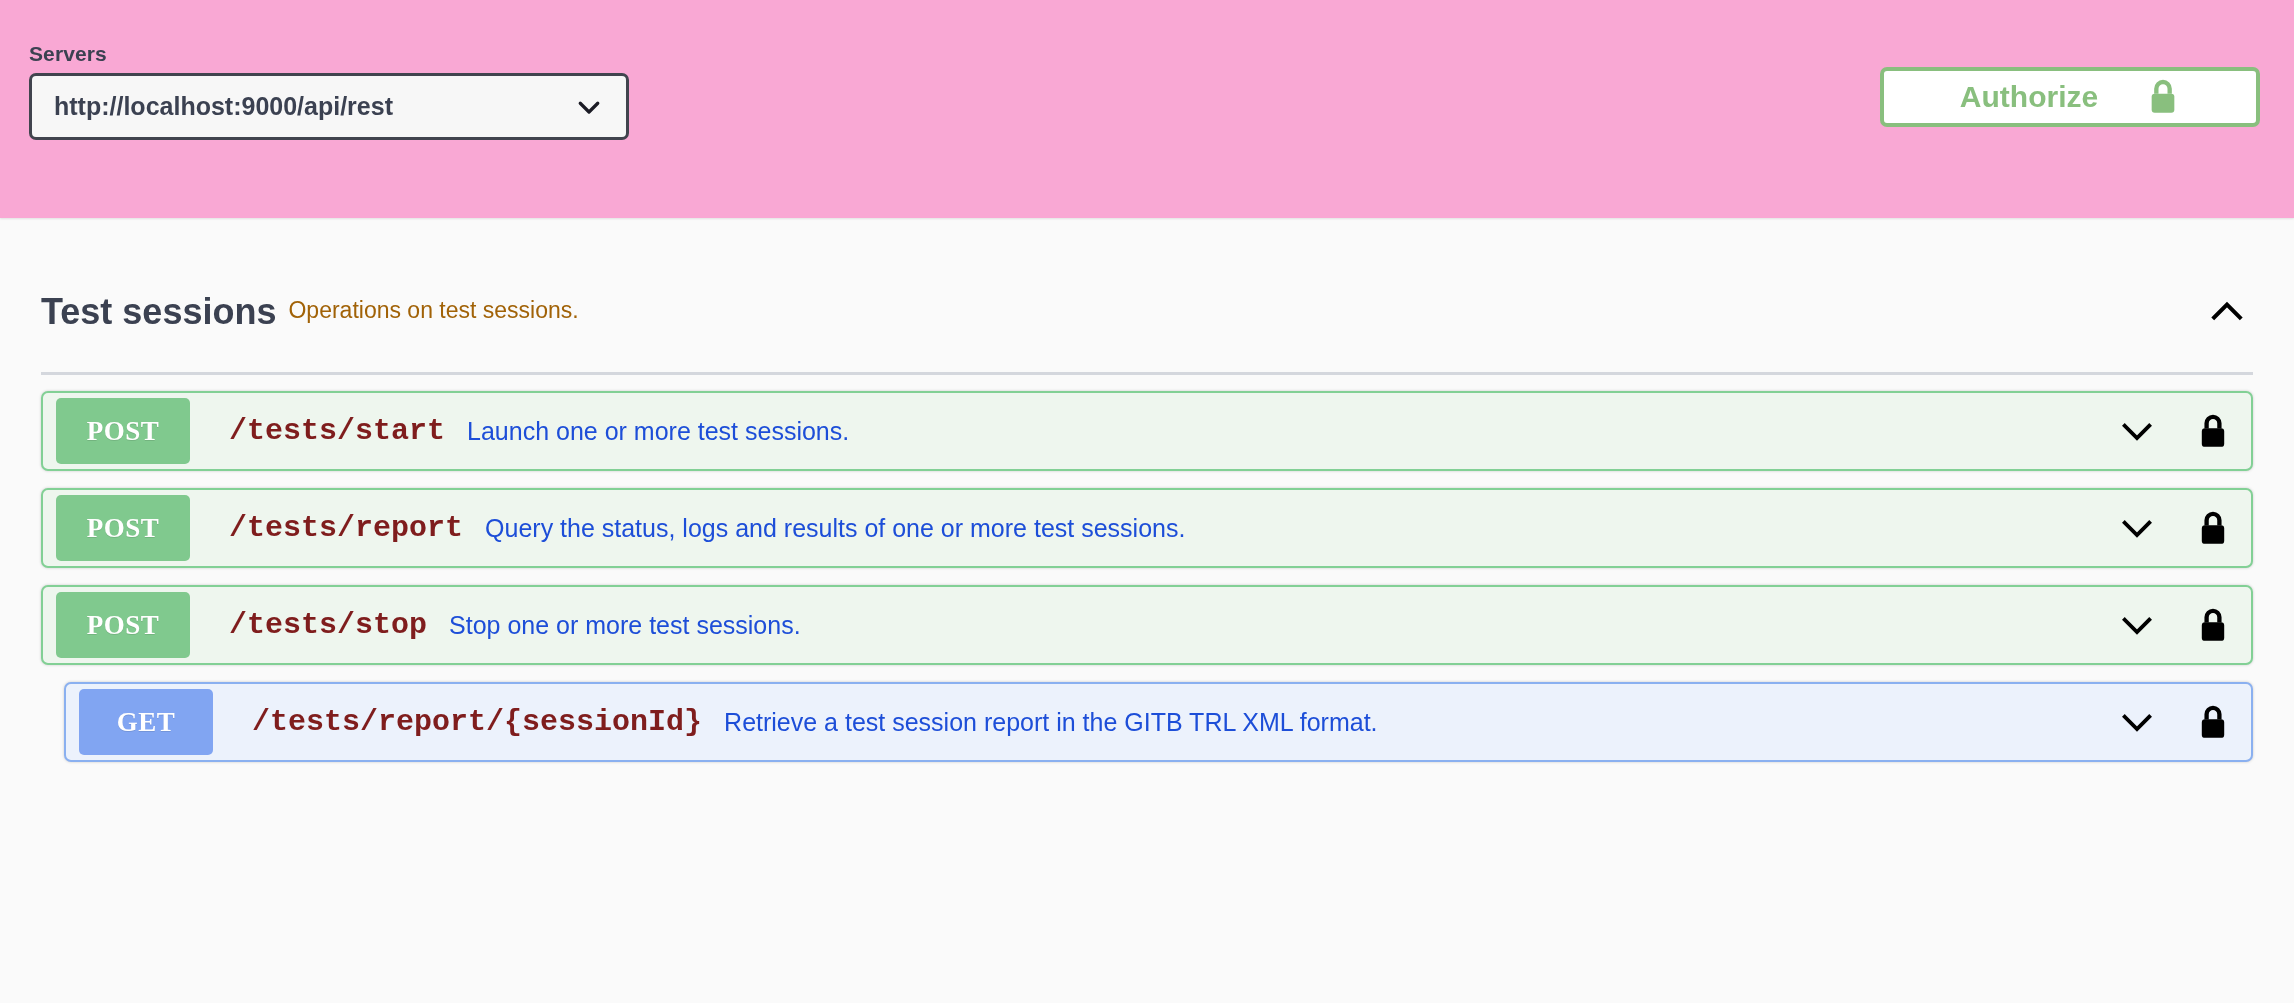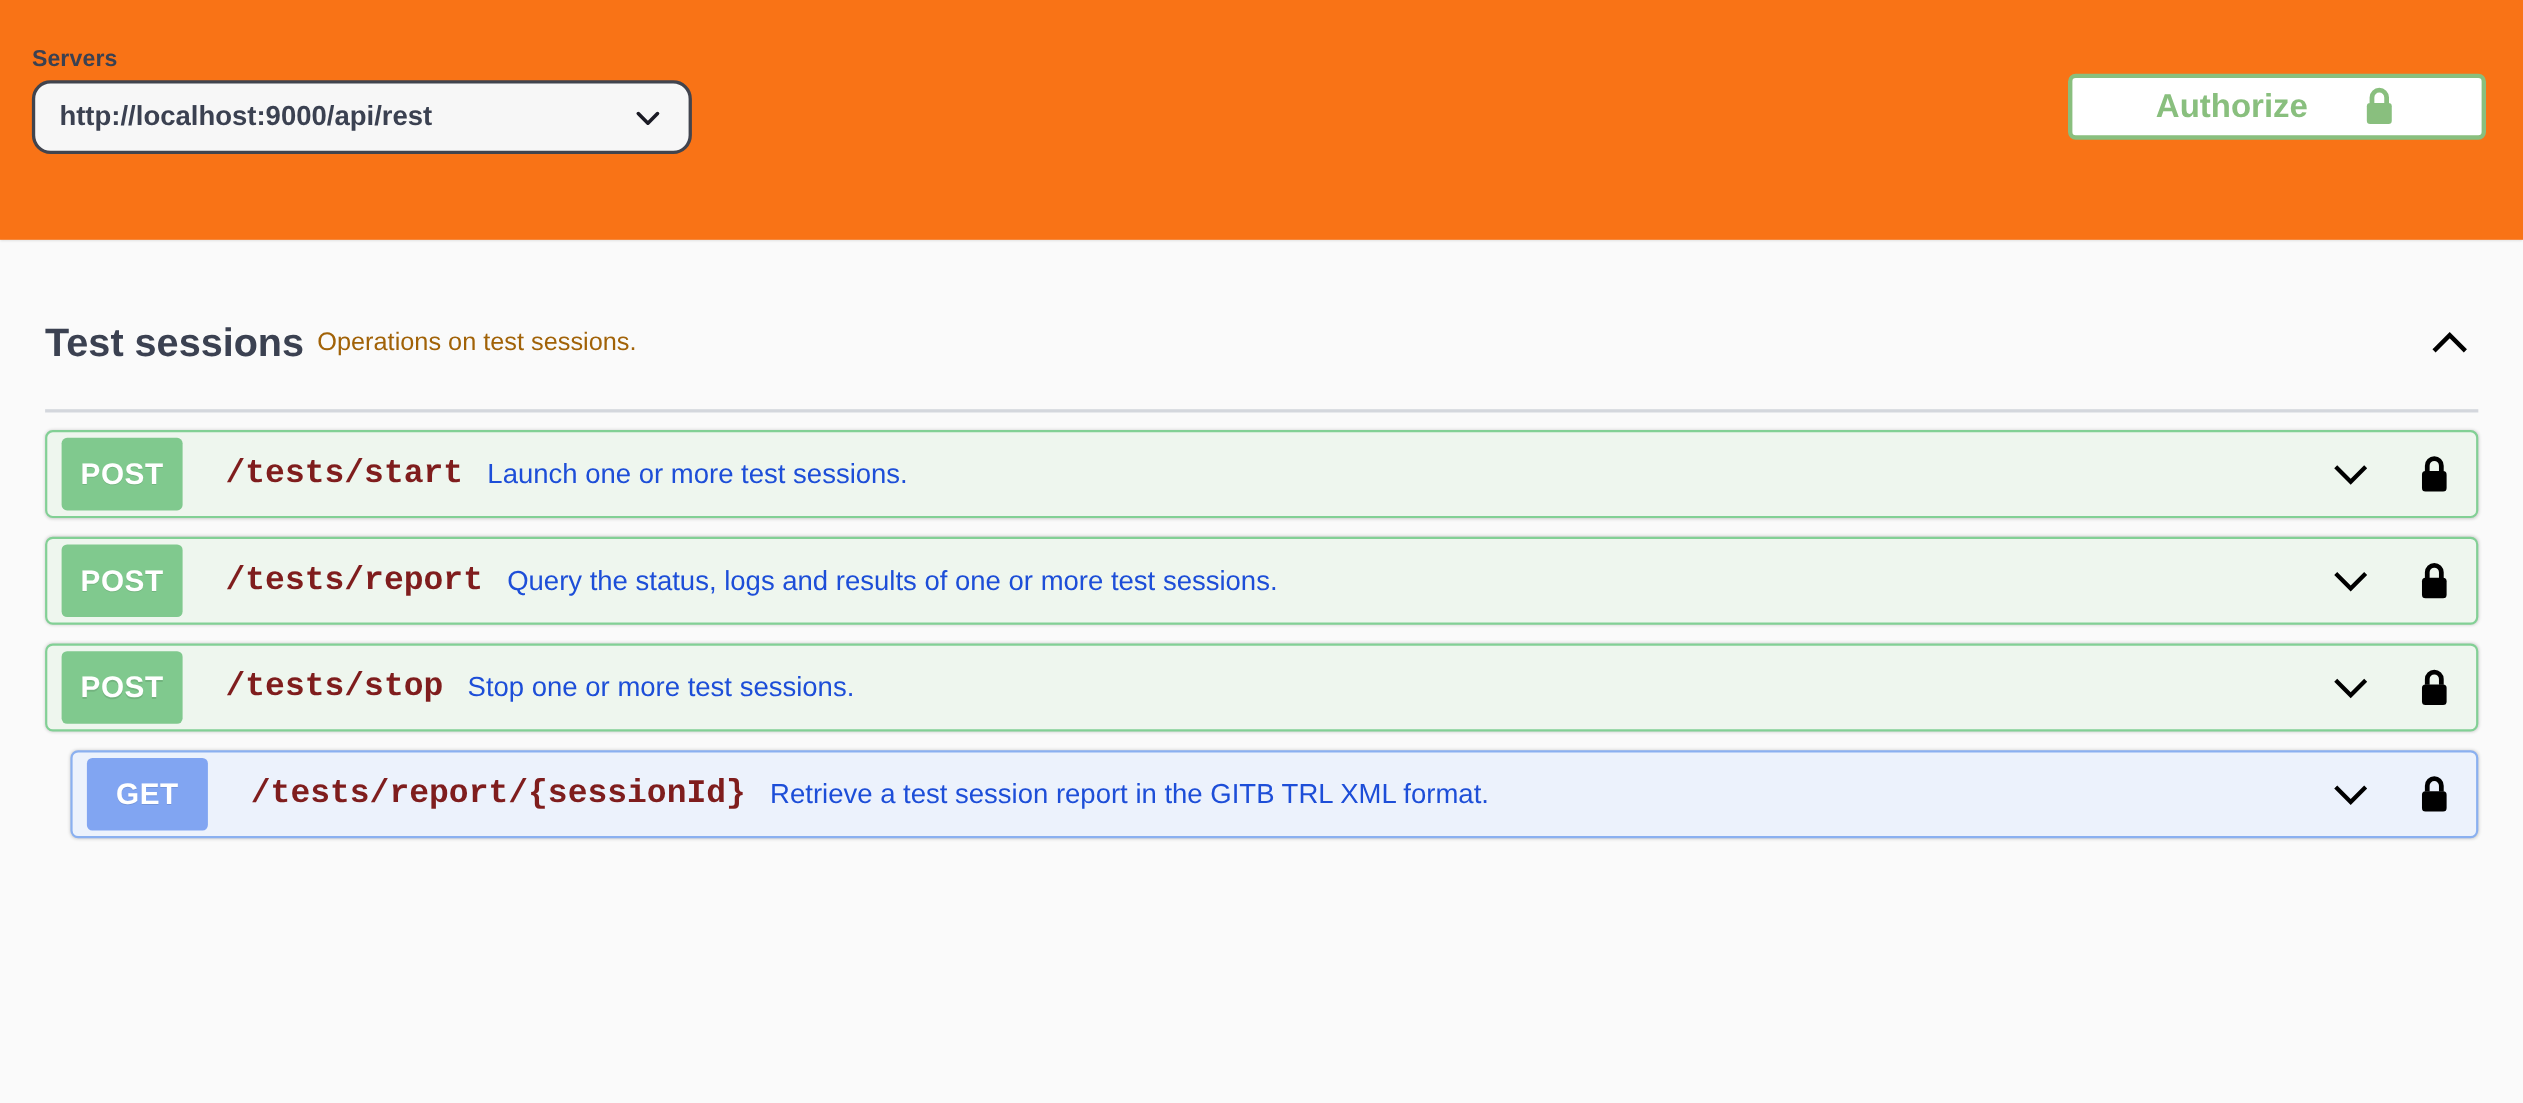--- a/index.html
+++ b/index.html
@@ -11,21 +11,21 @@
     height: 1003px;
     background: #fafafa;
     font-family: "Liberation Sans", sans-serif;
     overflow: hidden;
   }
 
   
   .topbar {
     position: relative;
     height: 218px;
-    background: #f97316;
+    background: #f9a8d4;
     box-sizing: border-box;
     box-shadow: 0 1px 2px rgba(0,0,0,0.10);
   }
 
   .servers-block {
     position: absolute;
     left: 29px;
     top: 42px;
   }
   .servers-label {
@@ -38,21 +38,21 @@
   .server-select {
     display: flex;
     align-items: center;
     justify-content: space-between;
     width: 600px;
     height: 67px;
     box-sizing: border-box;
     padding: 0 22px 0 22px;
     background: #f7f7f7;
     border: 3px solid #41444e;
-    border-radius: 17px;
+    border-radius: 7px;
     cursor: pointer;
   }
   .server-select-value {
     font-size: 25px;
     font-weight: bold;
     color: #3b4151;
     white-space: nowrap;
   }
   .chevron-dark {
     width: 30px;
@@ -154,32 +154,32 @@
     background: #eef6ee;
     border: 2px solid #82d095;
   }
   .opblock.get {
     background: #ecf2fc;
     border: 2px solid #8ab0f0;
     margin-left: 23px;
   }
 
   .opblock-summary-method {
-    width: 110px;
+    width: 134px;
     height: 66px;
     flex: none;
     margin-left: 13px;
     border-radius: 5px;
     display: flex;
     align-items: center;
     justify-content: center;
     font-size: 27px;
     font-weight: bold;
     color: #ffffff;
-    font-family: Liberation Sans, sans-serif;
+    font-family: Liberation Serif, serif;
     text-shadow: 0 1px 0 rgba(0,0,0,0.10);
     letter-spacing: 0.5px;
   }
   .opblock.post .opblock-summary-method { background: #80c98e; }
   .opblock.get  .opblock-summary-method { background: #81a5f2; }
 
   .opblock-summary-path {
     margin-left: 39px;
     font-family: Liberation Mono, monospace;
     font-size: 30px;

